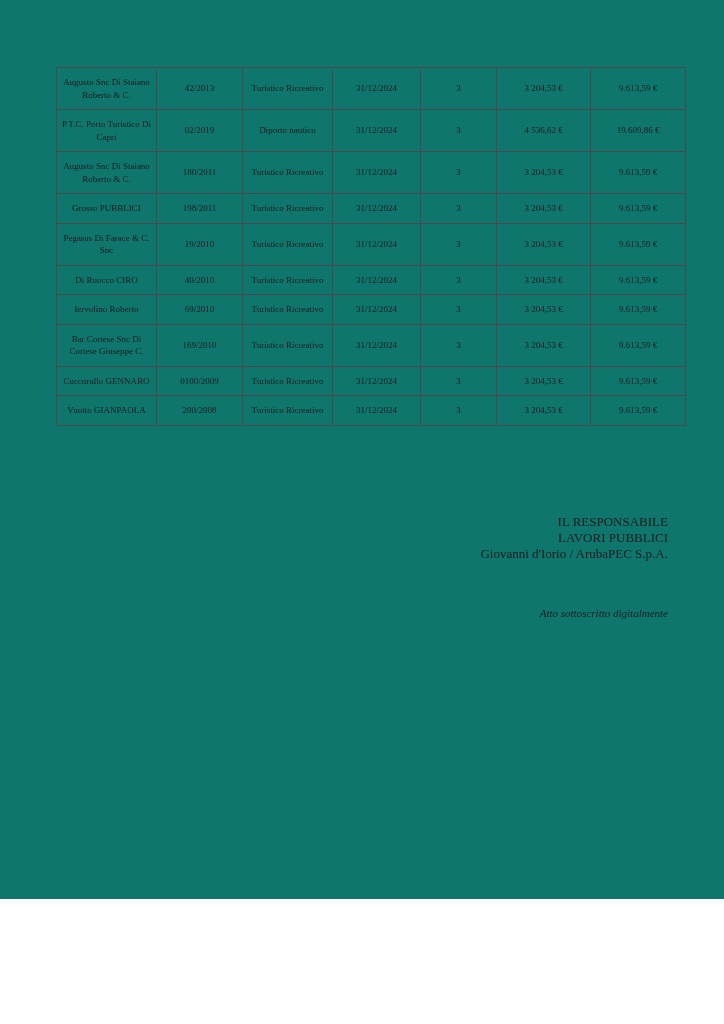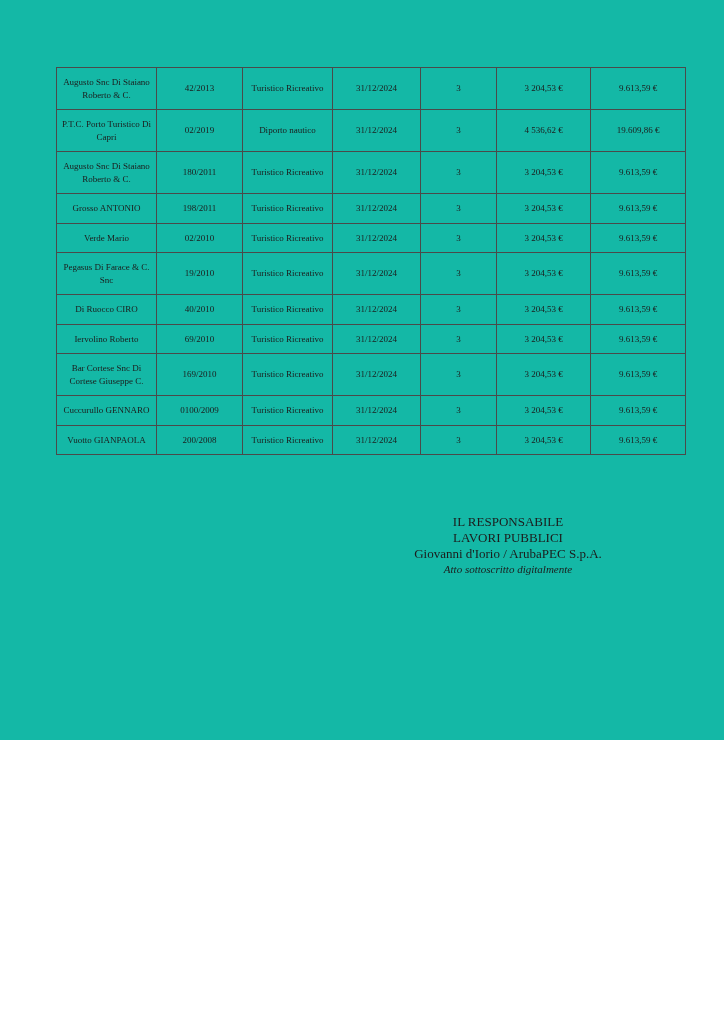--- a/index.html
+++ b/index.html
@@ -3,22 +3,22 @@
 <meta charset="utf-8">
 <style>
   html, body {
     margin: 0;
     padding: 0;
     background: #ffffff;
   }
   .page {
     position: relative;
     width: 724px;
-    height: 740px;
-    background: #14b8a6;
+    height: 899px;
+    background: #0f766e;
     font-family: "Liberation Serif", "DejaVu Serif", serif;
     color: #1c1c1c;
     overflow: hidden;
   }
   .concessions-table {
     position: absolute;
     left: 56px;
     top: 67px;
     width: 629px;
     border-collapse: collapse;
@@ -31,34 +31,35 @@
     font-size: 9px;
     line-height: 12.5px;
     padding: 8px 4px;
     word-wrap: break-word;
   }
   .signature-block {
     position: absolute;
     left: 348px;
     top: 514px;
     width: 320px;
-    text-align: center;
+    text-align: right;
   }
   .signature-block .role-line {
     font-size: 13px;
     line-height: 16px;
   }
   .signature-block .signer-line {
     font-size: 13px;
     line-height: 16px;
   }
   .signature-block .note-line {
     font-size: 11px;
     line-height: 15px;
     font-style: italic;
+    margin-top: 44px;
   }
 </style>
 </head>
 <body>
 
 <div class="page">
 
   <table class="concessions-table">
     <colgroup>
       <col style="width:100px">
@@ -91,31 +92,22 @@
         <tr>
           <td>Augusto Snc Di Staiano Roberto &amp; C.</td>
           <td>180/2011</td>
           <td>Turistico Ricreativo</td>
           <td>31/12/2024</td>
           <td>3</td>
           <td>3 204,53 €</td>
           <td>9.613,59 €</td>
         </tr>
         <tr>
-          <td>Grosso ANTONIO</td>
+          <td>Grosso PUBBLICI</td>
           <td>198/2011</td>
-          <td>Turistico Ricreativo</td>
-          <td>31/12/2024</td>
-          <td>3</td>
-          <td>3 204,53 €</td>
-          <td>9.613,59 €</td>
-        </tr>
-        <tr>
-          <td>Verde Mario</td>
-          <td>02/2010</td>
           <td>Turistico Ricreativo</td>
           <td>31/12/2024</td>
           <td>3</td>
           <td>3 204,53 €</td>
           <td>9.613,59 €</td>
         </tr>
         <tr>
           <td>Pegasus Di Farace &amp; C. Snc</td>
           <td>19/2010</td>
           <td>Turistico Ricreativo</td>

